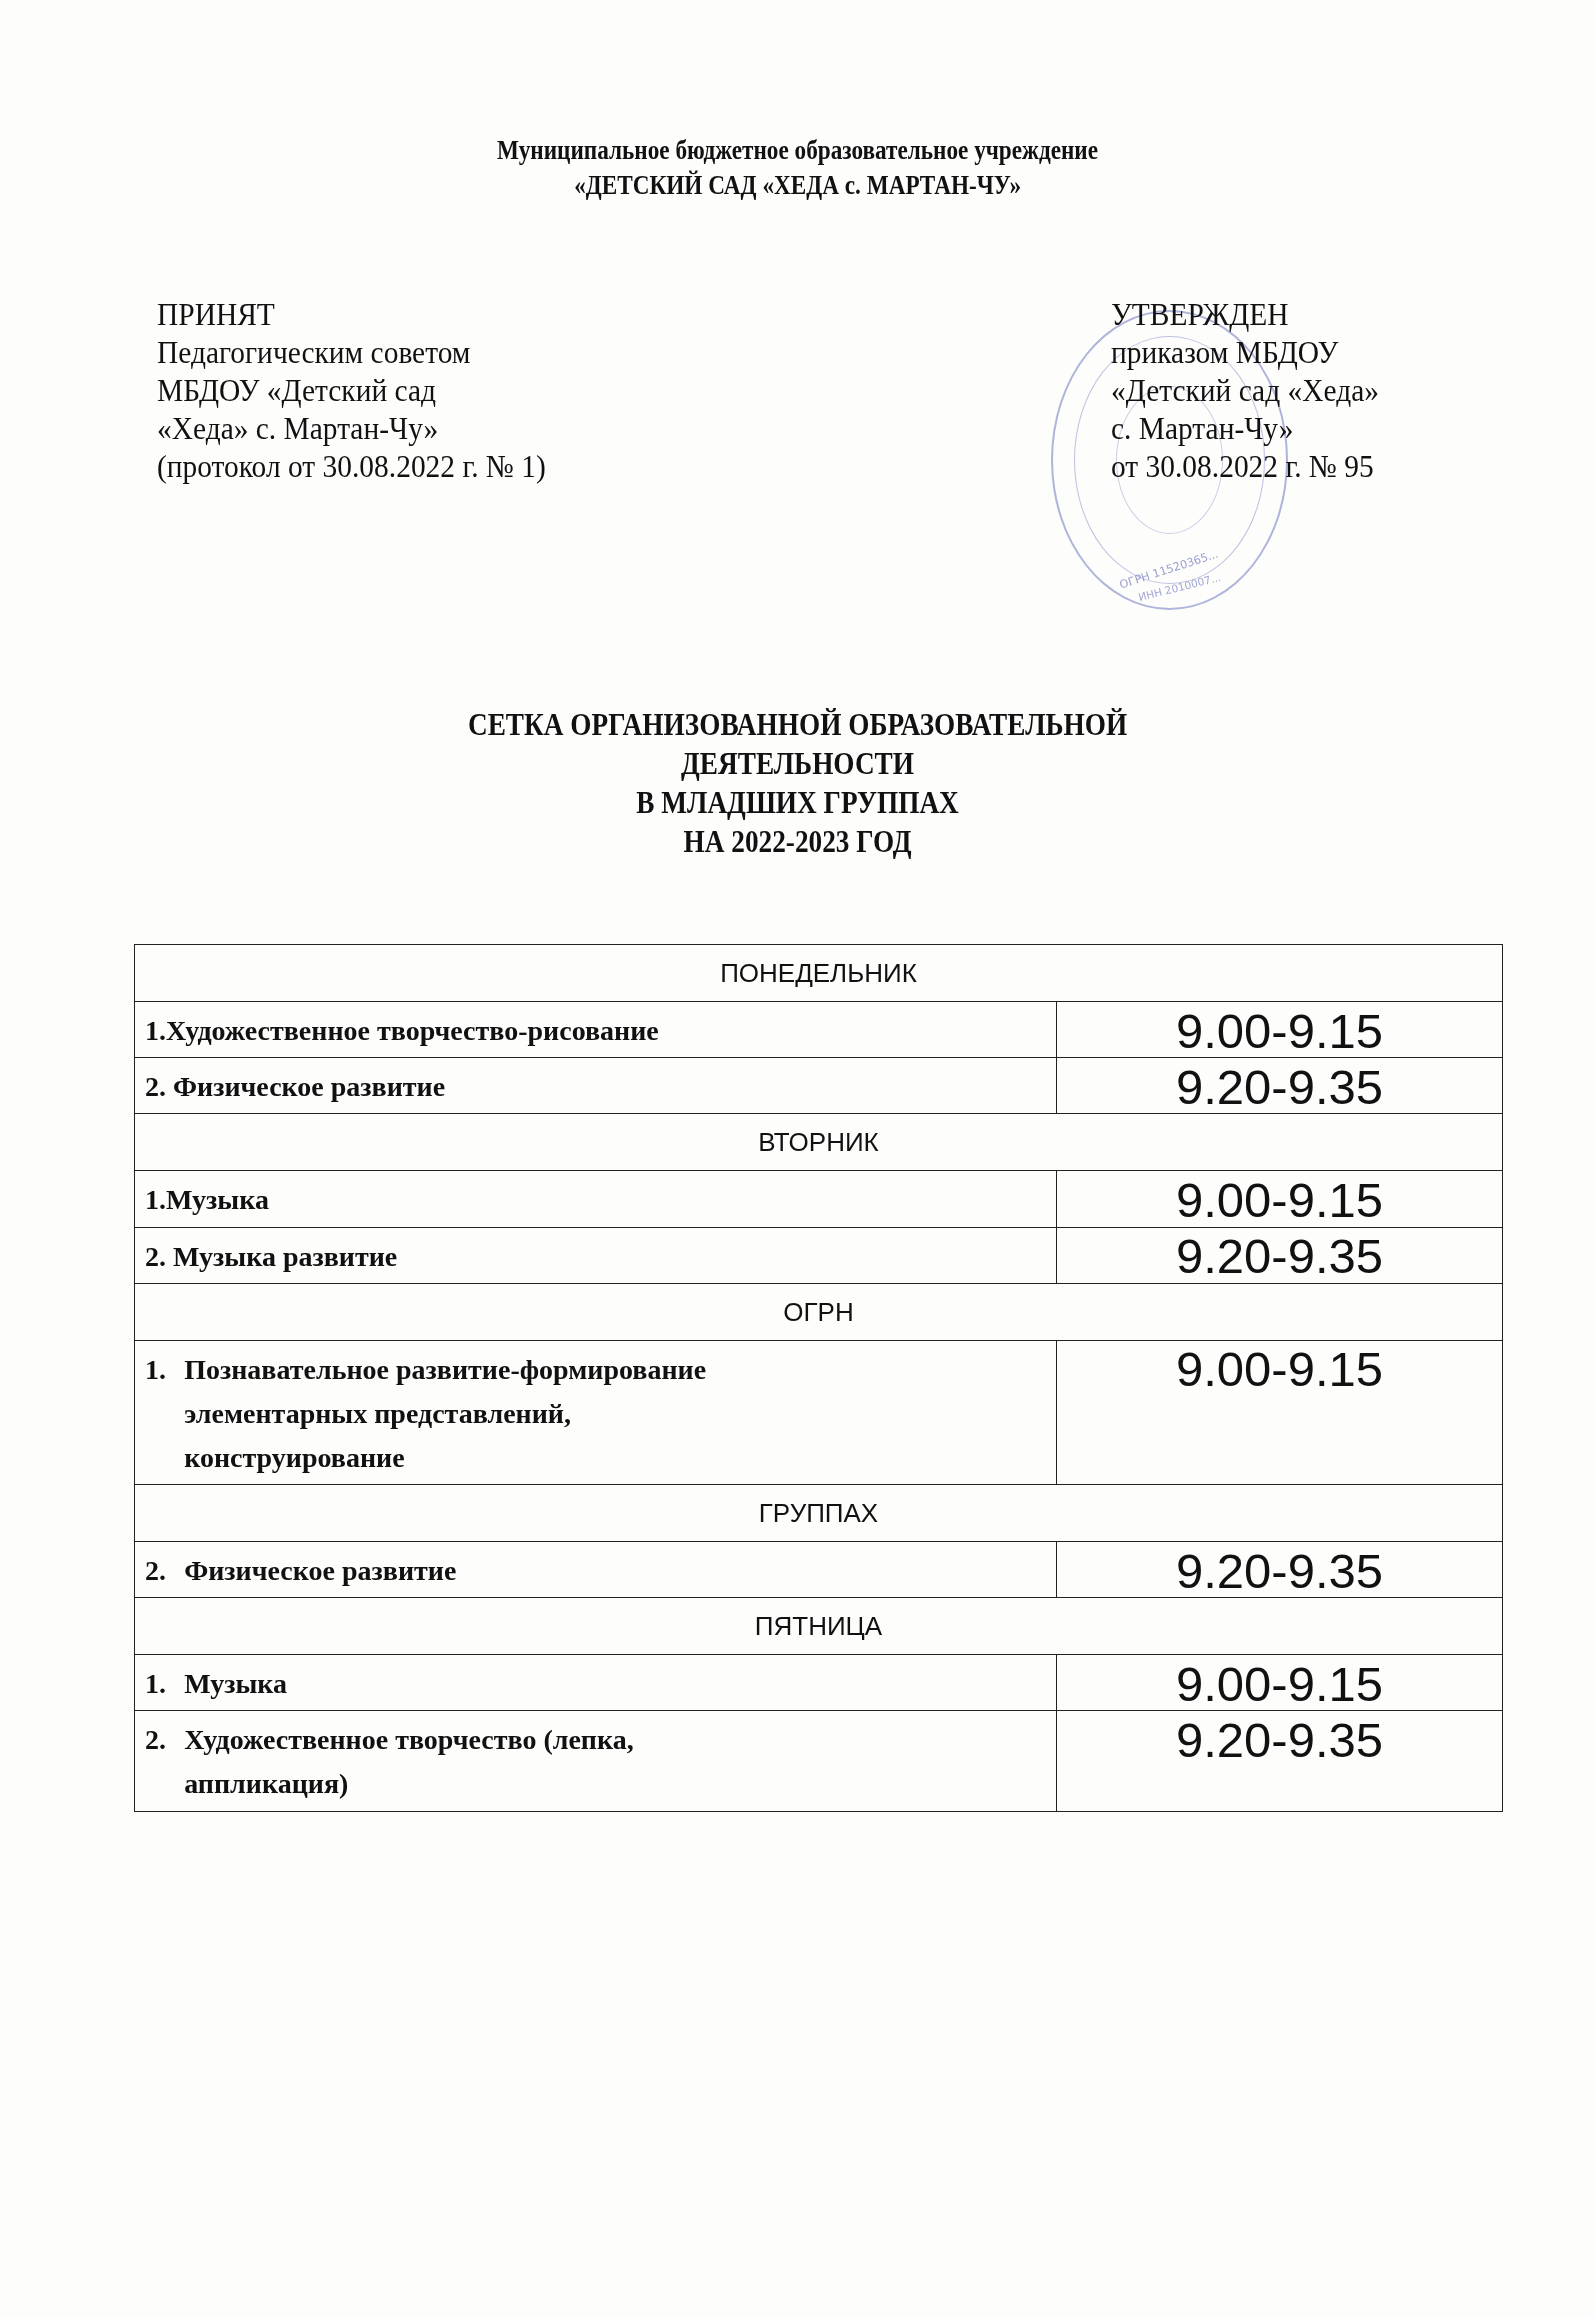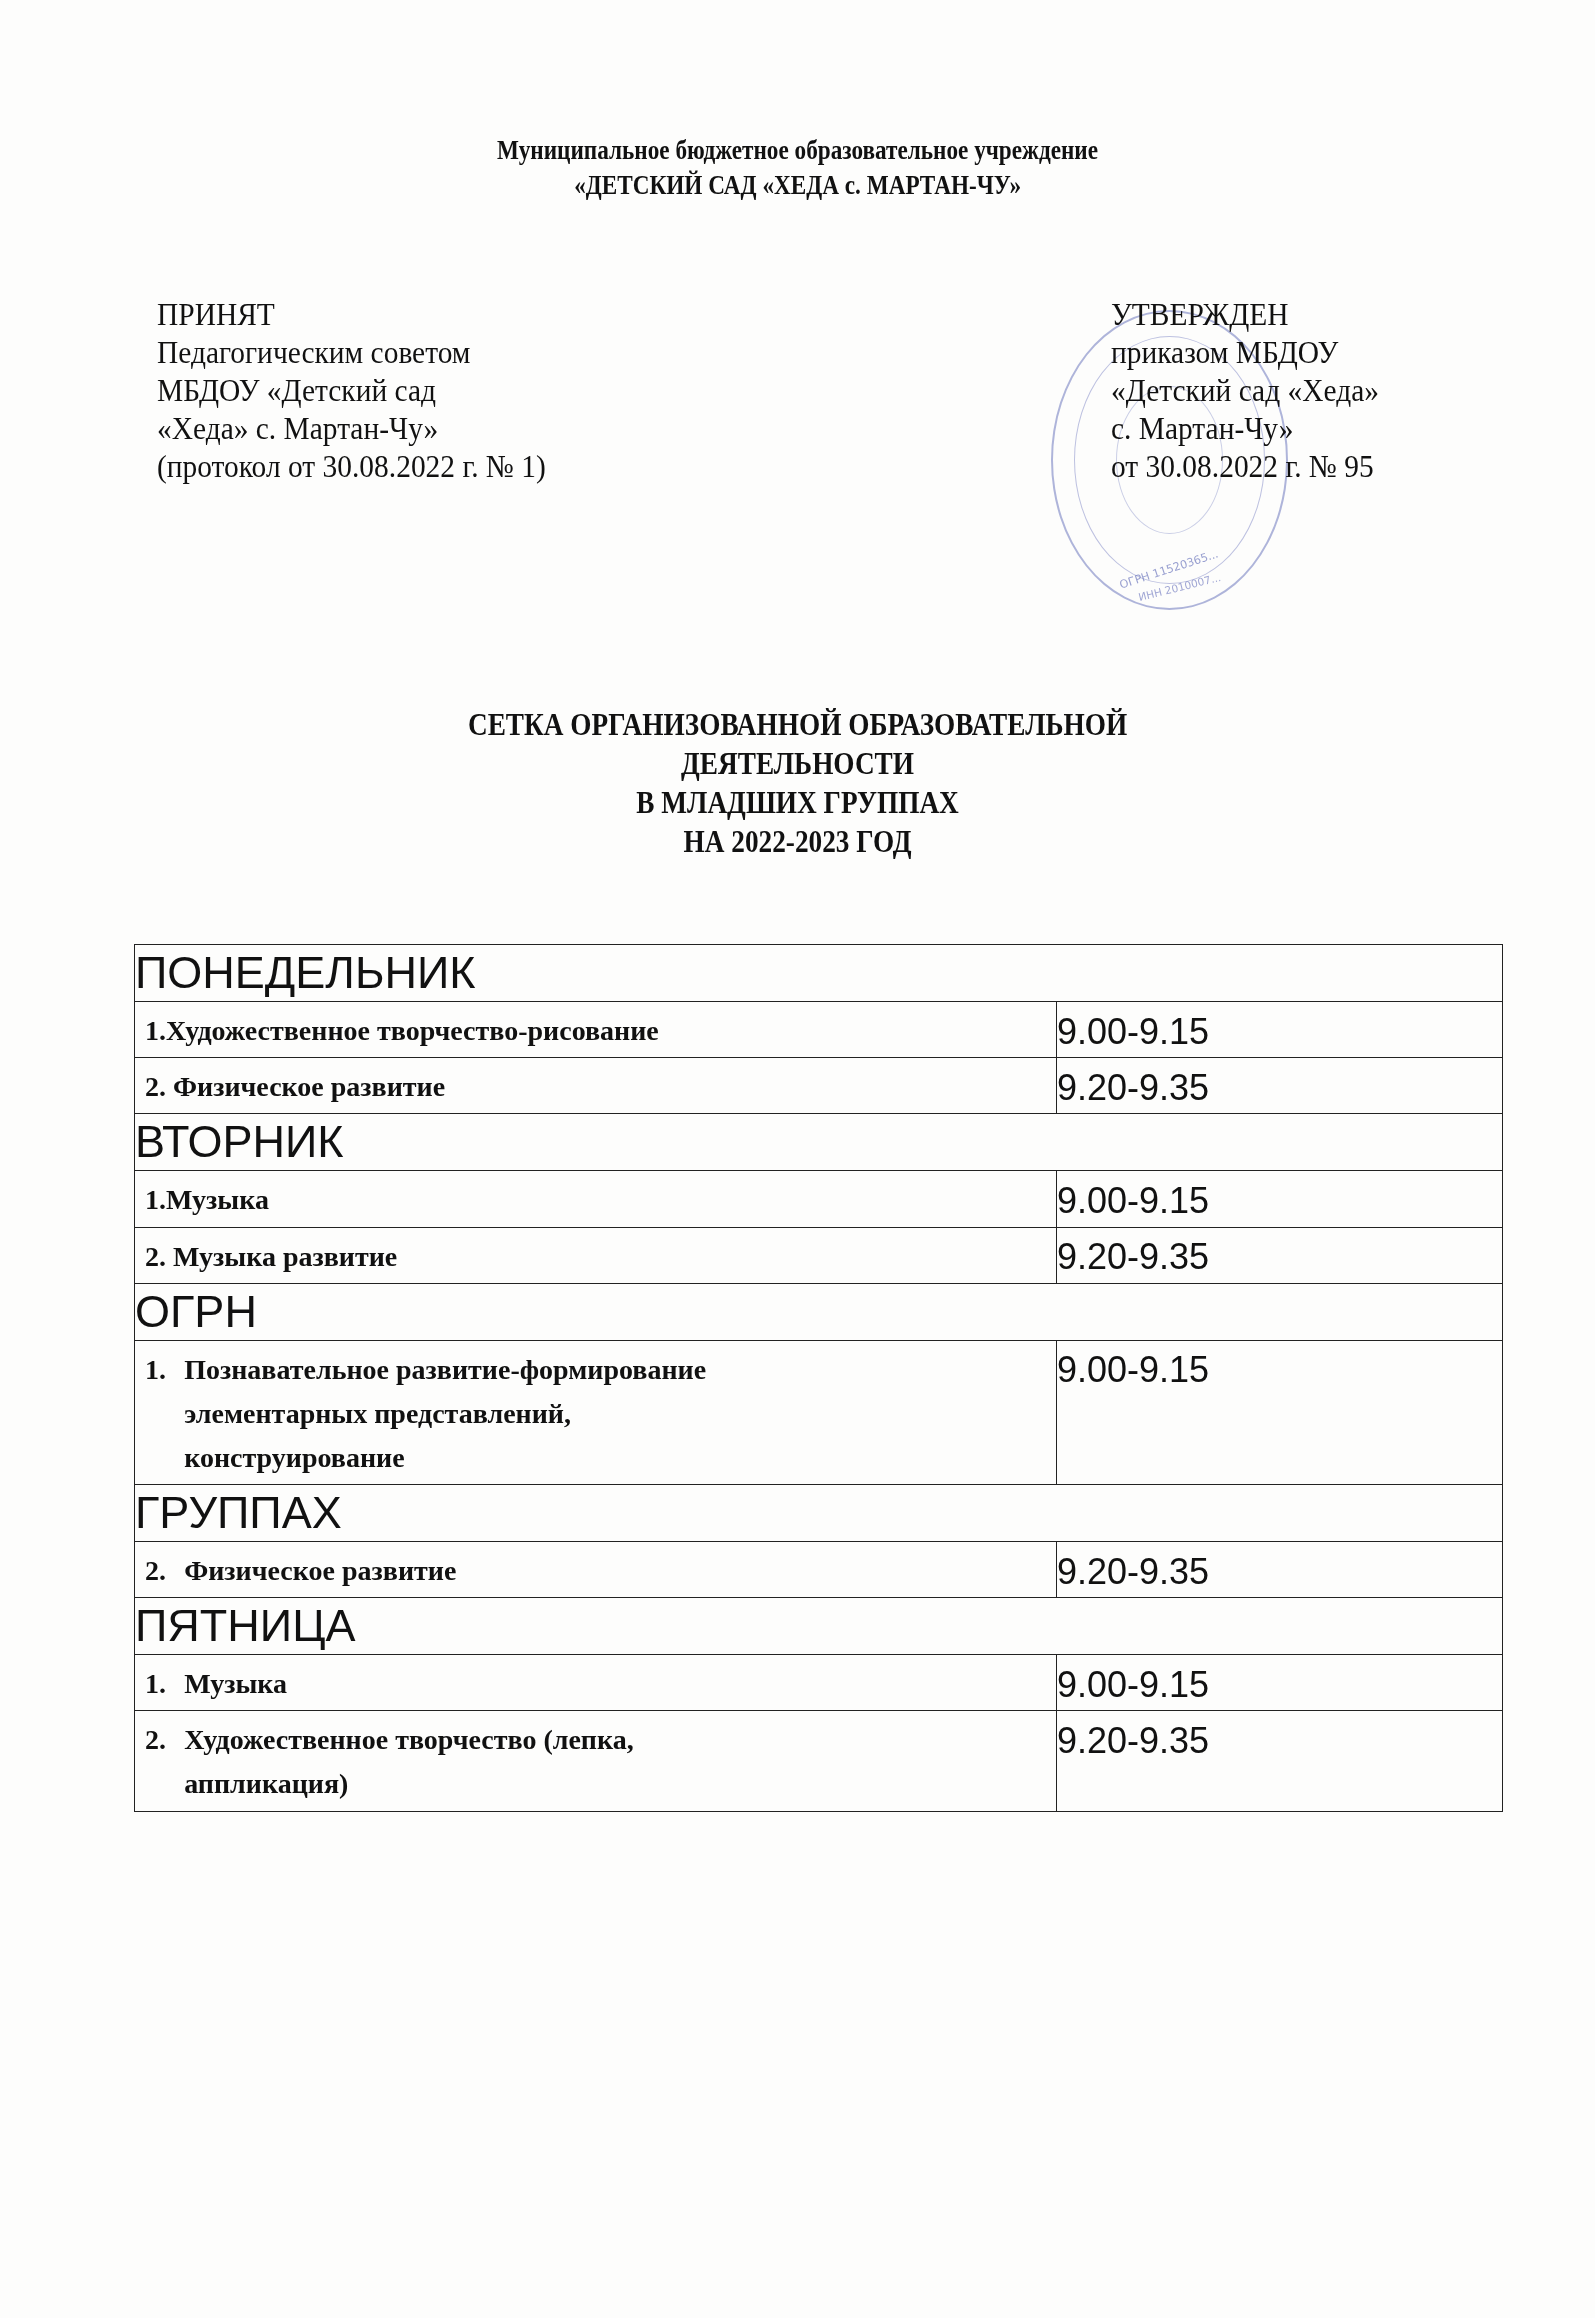--- a/index.html
+++ b/index.html
@@ -58,32 +58,32 @@
   table.schedule {
     position: absolute; left: 134px; top: 944px; width: 1368px;
     border-collapse: collapse; table-layout: fixed;
   }
   table.schedule td {
     border: 1.8px solid #222; padding: 0; vertical-align: top;
   }
   col.c1 { width: 922px; }
   col.c2 { width: 446px; }
   .day-cell {
-    height: 56px; vertical-align: middle !important;
-    font-family: "Liberation Sans", "DejaVu Sans", sans-serif; font-size: 45px; line-height: 56px;
+    height: 56px; text-align: center; vertical-align: middle !important;
+    font-family: "Liberation Sans", "DejaVu Sans", sans-serif; font-size: 26px; line-height: 56px;
   }
   .act-cell {
     font-weight: bold; font-size: 28px; line-height: 44px; padding: 7px 10px 4.2px 10px !important;
   }
   .act-cell .num { display: inline-block; width: 1.4em; }
   .act-cell.listed .txt { display: inline-block; vertical-align: top; width: 776px; }
   .act-cell.plain .num { width: auto; }
   .time-cell {
-    text-align: left; font-family: "Liberation Sans", "DejaVu Sans", sans-serif;
-    font-size: 36px; line-height: 47px; padding-top: 5.6px !important;
+    text-align: center; font-family: "Liberation Sans", "DejaVu Sans", sans-serif;
+    font-size: 49px; line-height: 47px; padding-top: 5.6px !important;
   }
   .r84 { height: 56px; }
   .r190 { height: 134px; }
   .r130 { height: 90px; }
 </style>
 </head>
 <body>
 
 <div class="org-header">
   <div>Муниципальное бюджетное образовательное учреждение</div>

